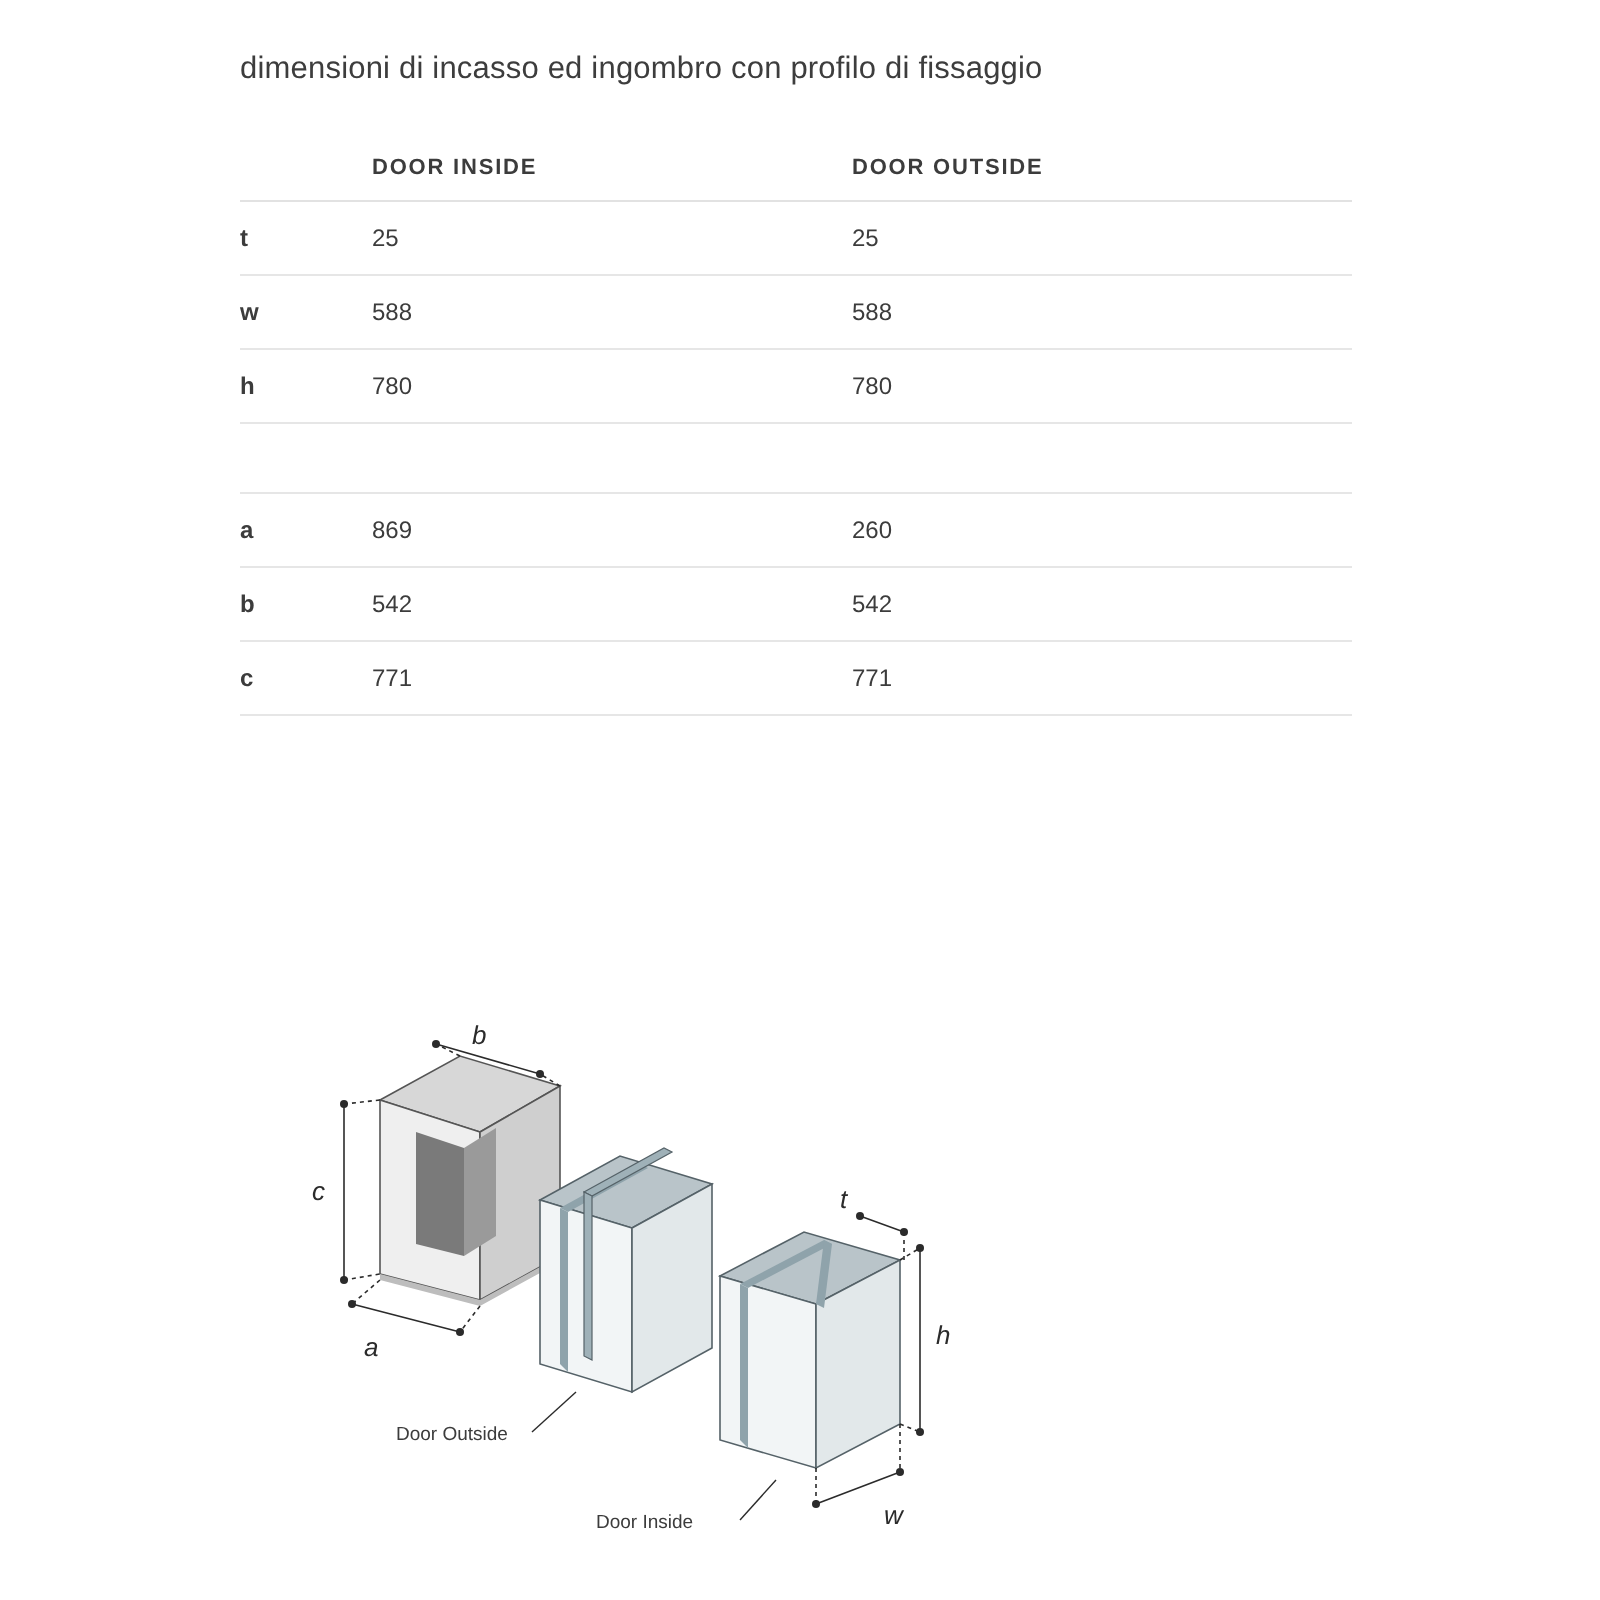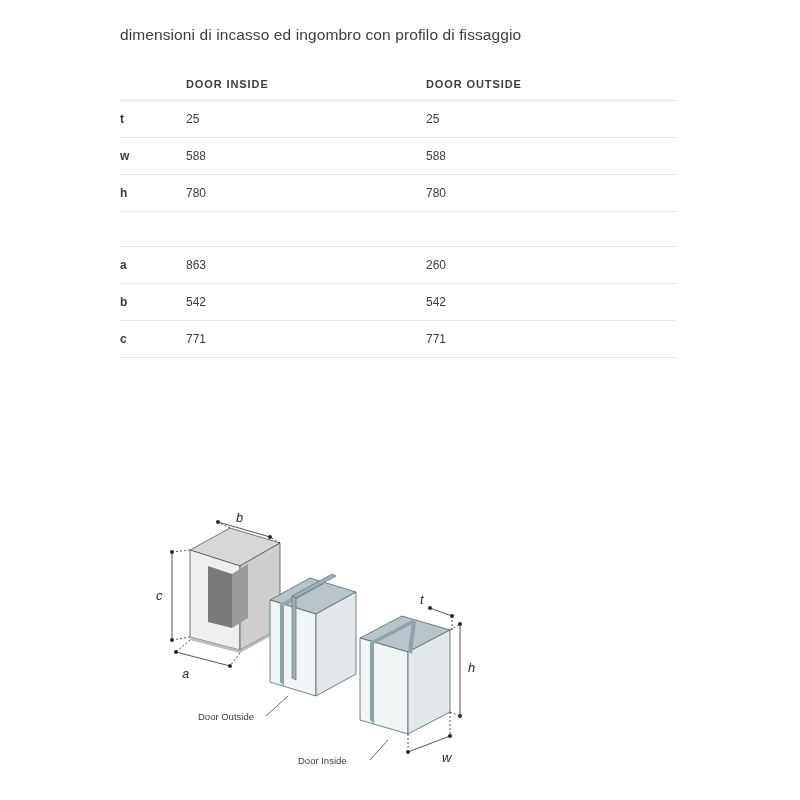--- a/index.html
+++ b/index.html
@@ -111,21 +111,21 @@
         <td class="col-in">780</td>
         <td class="col-out">780</td>
       </tr>
       <tr class="spacer">
         <td></td>
         <td></td>
         <td></td>
       </tr>
       <tr>
         <td class="col-key">a</td>
-        <td class="col-in">863</td>
+        <td class="col-in">869</td>
         <td class="col-out">260</td>
       </tr>
       <tr>
         <td class="col-key">b</td>
         <td class="col-in">542</td>
         <td class="col-out">542</td>
       </tr>
       <tr>
         <td class="col-key">c</td>
         <td class="col-in">771</td>

